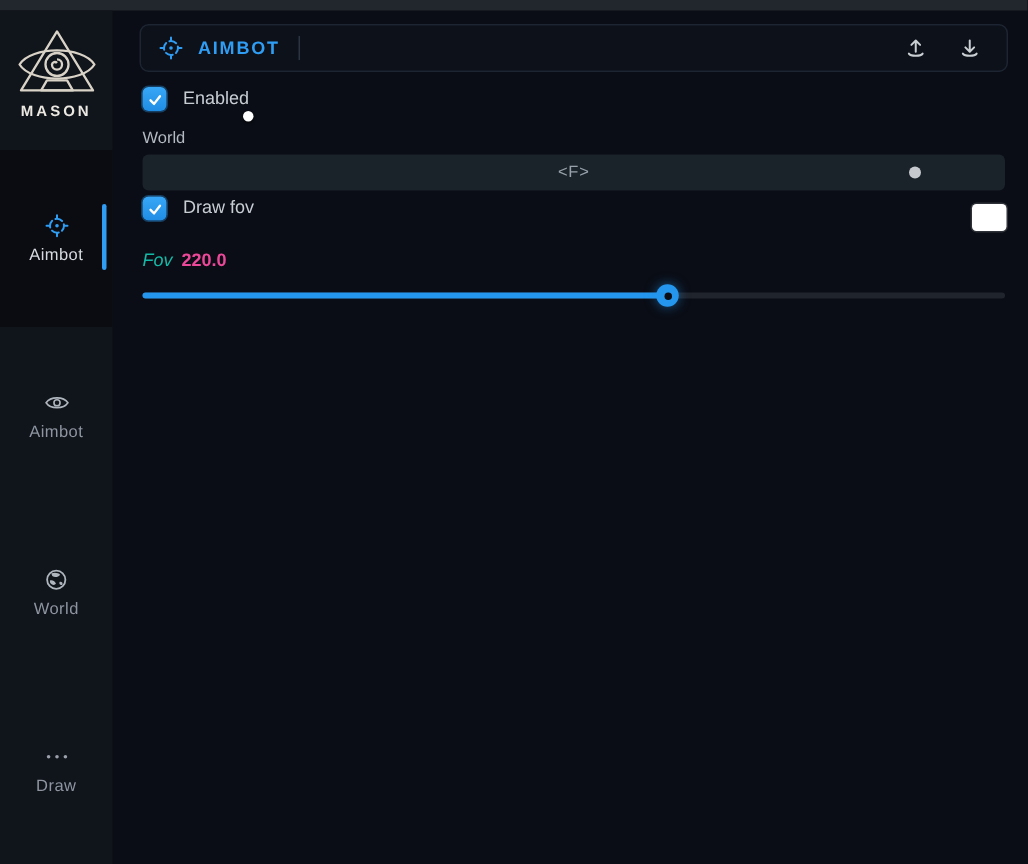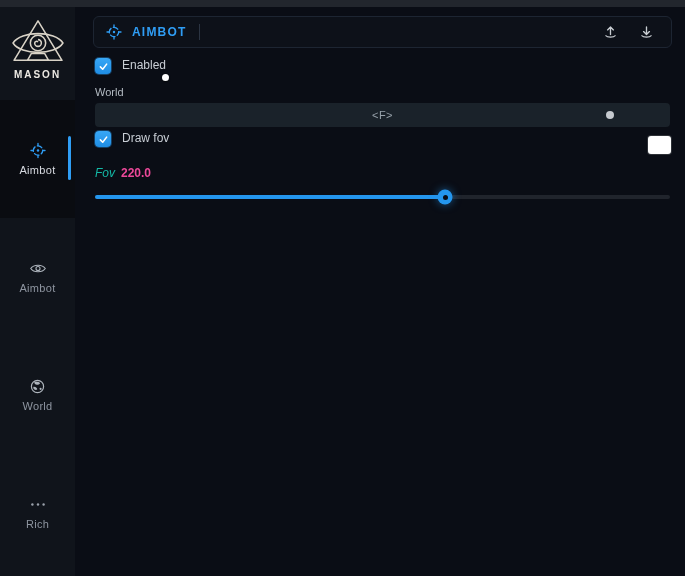--- a/index.html
+++ b/index.html
@@ -116,21 +116,21 @@
         </div>
 
         <div class="nav-item">
           <span class="nav-icon">
             <svg width="18" height="5" viewBox="0 0 20 5" fill="#9aa1ab">
               <circle cx="3" cy="2.5" r="1.5"></circle>
                 <circle cx="10" cy="2.5" r="1.5"></circle>
                 <circle cx="17" cy="2.5" r="1.5"></circle>
             </svg>
           </span>
-          <span class="nav-label">Rich</span>
+          <span class="nav-label">Draw</span>
 
         </div>
       </nav>
     </aside>
 
     <main class="main">
 
       <div class="header-bar">
         <span>
           <svg width="16" height="16" viewBox="0 0 24 24" fill="none" stroke="#2f9df4" stroke-width="2" stroke-linecap="round">

